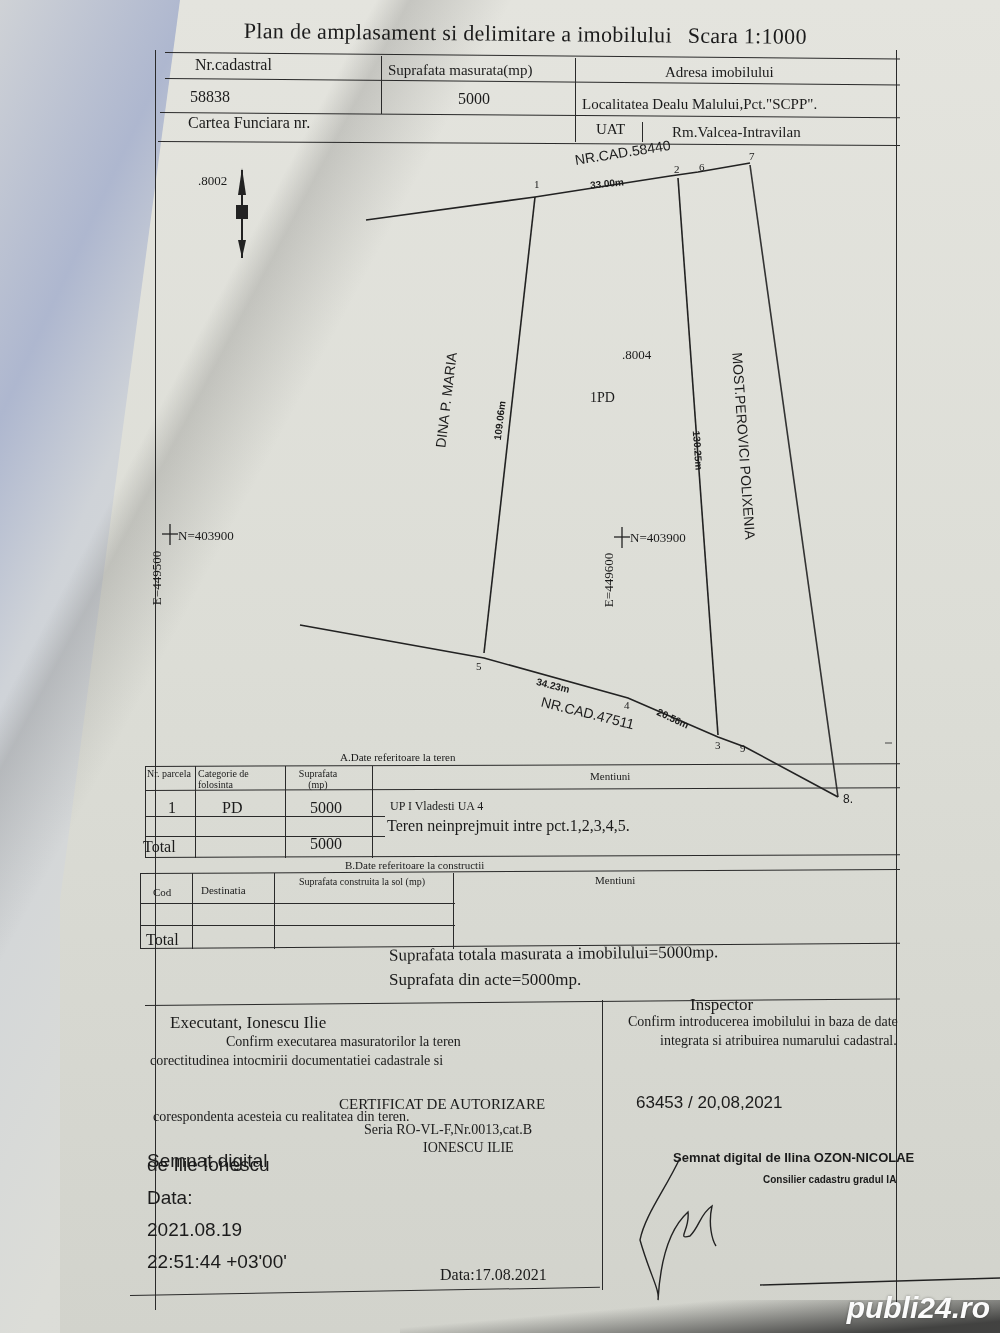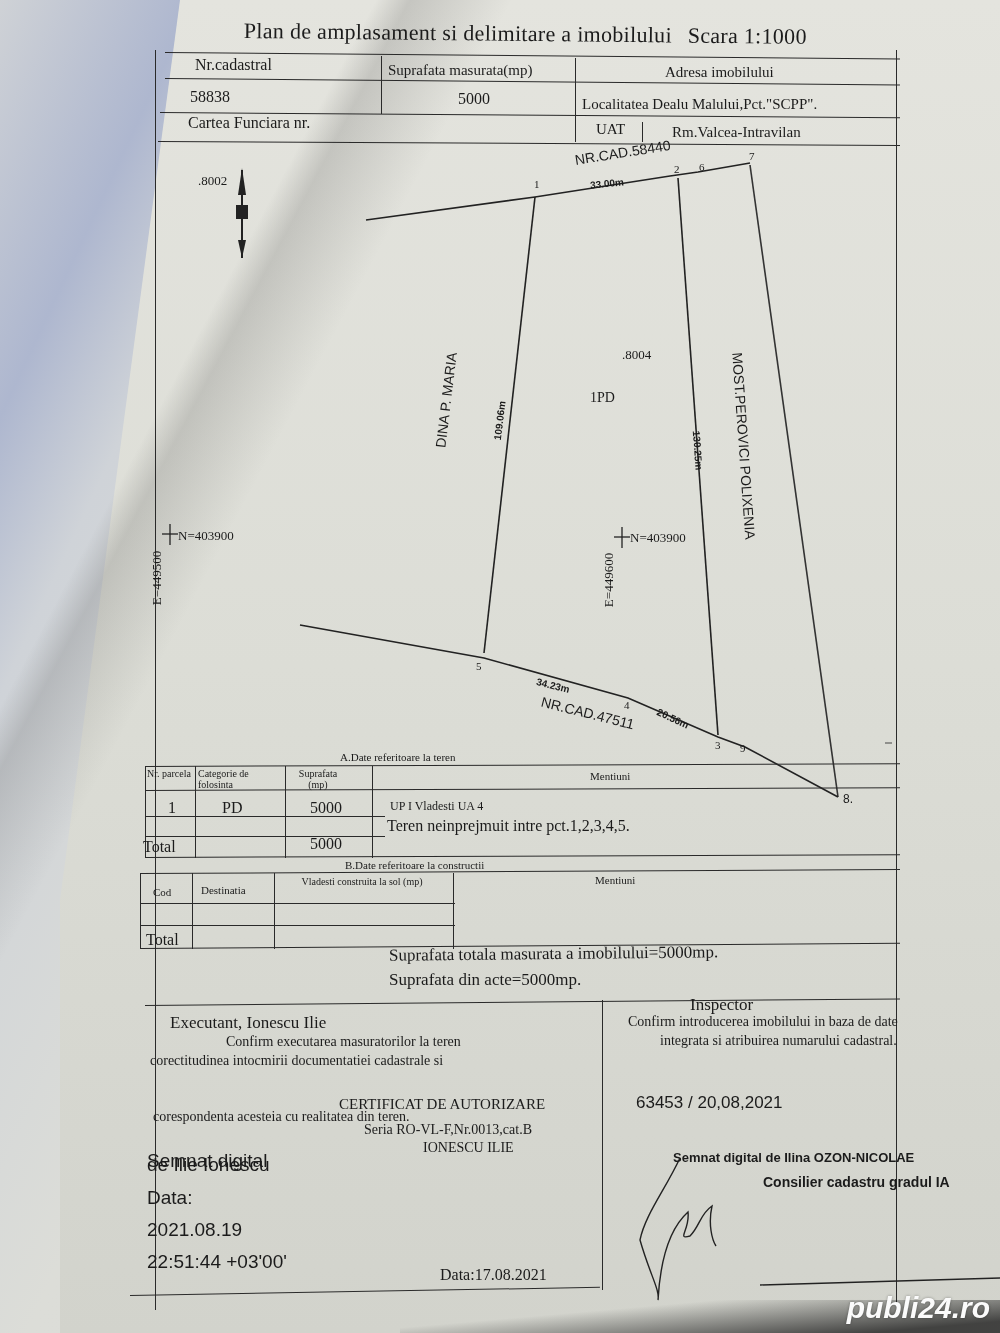--- a/index.html
+++ b/index.html
@@ -154,21 +154,21 @@
 <div class="hline" style="left:140px; top:903px; width:315px;"></div>
 <div class="hline" style="left:140px; top:925px; width:315px;"></div>
 <div class="hline" style="left:140px; top:948px; width:760px; transform:rotate(-0.4deg); transform-origin:left;"></div>
 <div class="vline" style="left:140px; top:873px; height:76px;"></div>
 <div class="vline" style="left:192px; top:873px; height:76px;"></div>
 <div class="vline" style="left:274px; top:873px; height:76px;"></div>
 <div class="vline" style="left:453px; top:873px; height:76px;"></div>
 
 <span class="t" style="left:153px; top:886px; font-size:11px;">Cod</span>
 <span class="t" style="left:201px; top:884px; font-size:11px;">Destinatia</span>
-<span class="t" style="left:292px; top:876px; font-size:10px; line-height:11px; white-space:normal; width:140px; text-align:center;">Vladesti construita la sol (mp)</span>
+<span class="t" style="left:292px; top:876px; font-size:10px; line-height:11px; white-space:normal; width:140px; text-align:center;">Suprafata construita la sol (mp)</span>
 <span class="t" style="left:595px; top:874px; font-size:11px;">Mentiuni</span>
 <span class="t s16" style="left:146px; top:931px;">Total</span>
 
 <span class="t s17" style="left:389px; top:944px; transform:rotate(-0.6deg);">Suprafata totala masurata a imobilului=5000mp.</span>
 <span class="t s17" style="left:389px; top:970px;">Suprafata din acte=5000mp.</span>
 <div class="hline" style="left:145px; top:1005px; width:755px; transform:rotate(-0.5deg); transform-origin:left;"></div>
 <div class="vline" style="left:602px; top:1000px; height:290px;"></div>
 
 <span class="t s17" style="left:170px; top:1013px;">Executant, Ionescu Ilie</span>
 <span class="t s14" style="left:226px; top:1034px;">Confirm executarea masuratorilor la teren</span>
@@ -183,21 +183,21 @@
 <span class="t sans s19" style="left:147px; top:1219px;">2021.08.19</span>
 <span class="t sans s19" style="left:147px; top:1251px;">22:51:44 +03'00'</span>
 <span class="t s16" style="left:440px; top:1266px;">Data:17.08.2021</span>
 <div class="hline" style="left:130px; top:1295px; width:470px; transform:rotate(-1deg); transform-origin:left;"></div>
 
 <span class="t s17" style="left:690px; top:995px;">Inspector</span>
 <span class="t s14" style="left:628px; top:1014px;">Confirm introducerea imobilului in baza de date</span>
 <span class="t s14" style="left:660px; top:1033px;">integrata si atribuirea numarului cadastral.</span>
 <span class="t sans s17" style="left:636px; top:1093px;">63453 / 20,08,2021</span>
 <span class="t sans bold" style="left:673px; top:1150px; font-size:13px;">Semnat digital de Ilina OZON-NICOLAE</span>
-<span class="t sans bold" style="left:763px; top:1174px; font-size:14px;text-align:right;">Consilier cadastru gradul IA</span>
+<span class="t sans bold" style="left:763px; top:1174px; font-size:10px;text-align:right;">Consilier cadastru gradul IA</span>
 
 <svg class="plan" width="1000" height="1333">
   <path d="M680,1158 C665,1190 645,1215 640,1240 C650,1275 660,1290 658,1300 C660,1265 668,1230 688,1212 C690,1230 676,1240 690,1236 C700,1226 700,1214 712,1206 C708,1224 712,1240 716,1246" fill="none" stroke="#222" stroke-width="1.4"></path>
   <line x1="760" y1="1285" x2="1000" y2="1278" stroke="#222" stroke-width="1.4"></line>
 </svg>
 
 <div class="bottom-shadow"></div>
 <div class="watermark">publi24.ro</div>
 
 </body></html>

